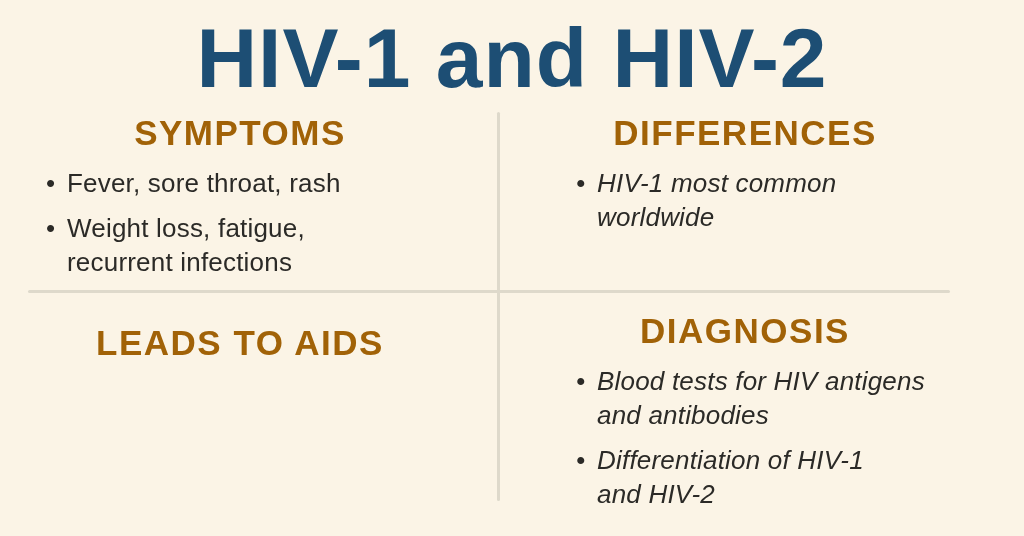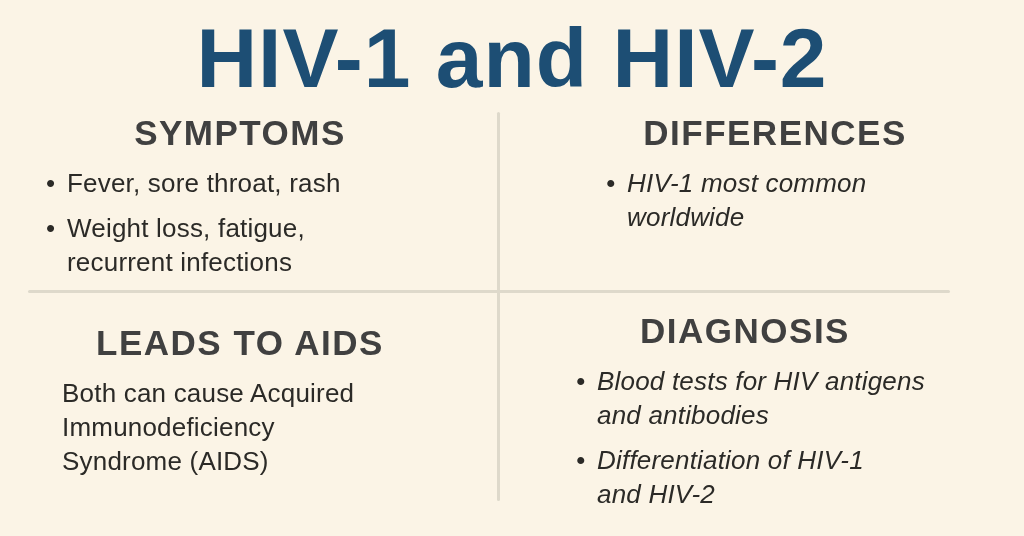--- a/index.html
+++ b/index.html
@@ -49,31 +49,31 @@
     width: 922px;
     height: 3px;
     background: #ded9cb;
     border-radius: 2px;
   }
   .quadrant {
     position: absolute;
     width: 420px;
   }
   .q-tl { left: 30px;  top: 112px; }
-  .q-tr { left: 565px; top: 112px; }
+  .q-tr { left: 535px; top: 112px; }
   .q-bl { left: 30px;  top: 310px; margin-top: 12px; }
   .q-br { left: 535px; top: 310px; }
   .quadrant h2 {
     margin: 0 0 12px 0;
     text-align: center;
     font-size: 35px;
     line-height: 42px;
     font-weight: 800;
     letter-spacing: 1.5px;
-    color: #404040;
+    color: #a16207;
   }
   .bullet-list {
     list-style: none;
     margin: 0;
     padding: 0 0 0 15px;
   }
   .q-tr .bullet-list,
   .q-br .bullet-list {
     padding-left: 40px;
     font-style: italic;
@@ -123,23 +123,20 @@
   <section class="quadrant q-tr">
     <h2>DIFFERENCES</h2>
     <ul class="bullet-list">
       <li>HIV-1 most common
 worldwide</li>
     </ul>
   </section>
 
   <section class="quadrant q-bl">
     <h2>LEADS TO AIDS</h2>
-    <p class="body-text">Both can cause Acquired
-Immunodeficiency
-Syndrome (AIDS)</p>
   </section>
 
   <section class="quadrant q-br">
     <h2>DIAGNOSIS</h2>
     <ul class="bullet-list">
       <li>Blood tests for HIV antigens
 and antibodies</li>
       <li>Differentiation of HIV-1
 and HIV-2</li>
     </ul>

